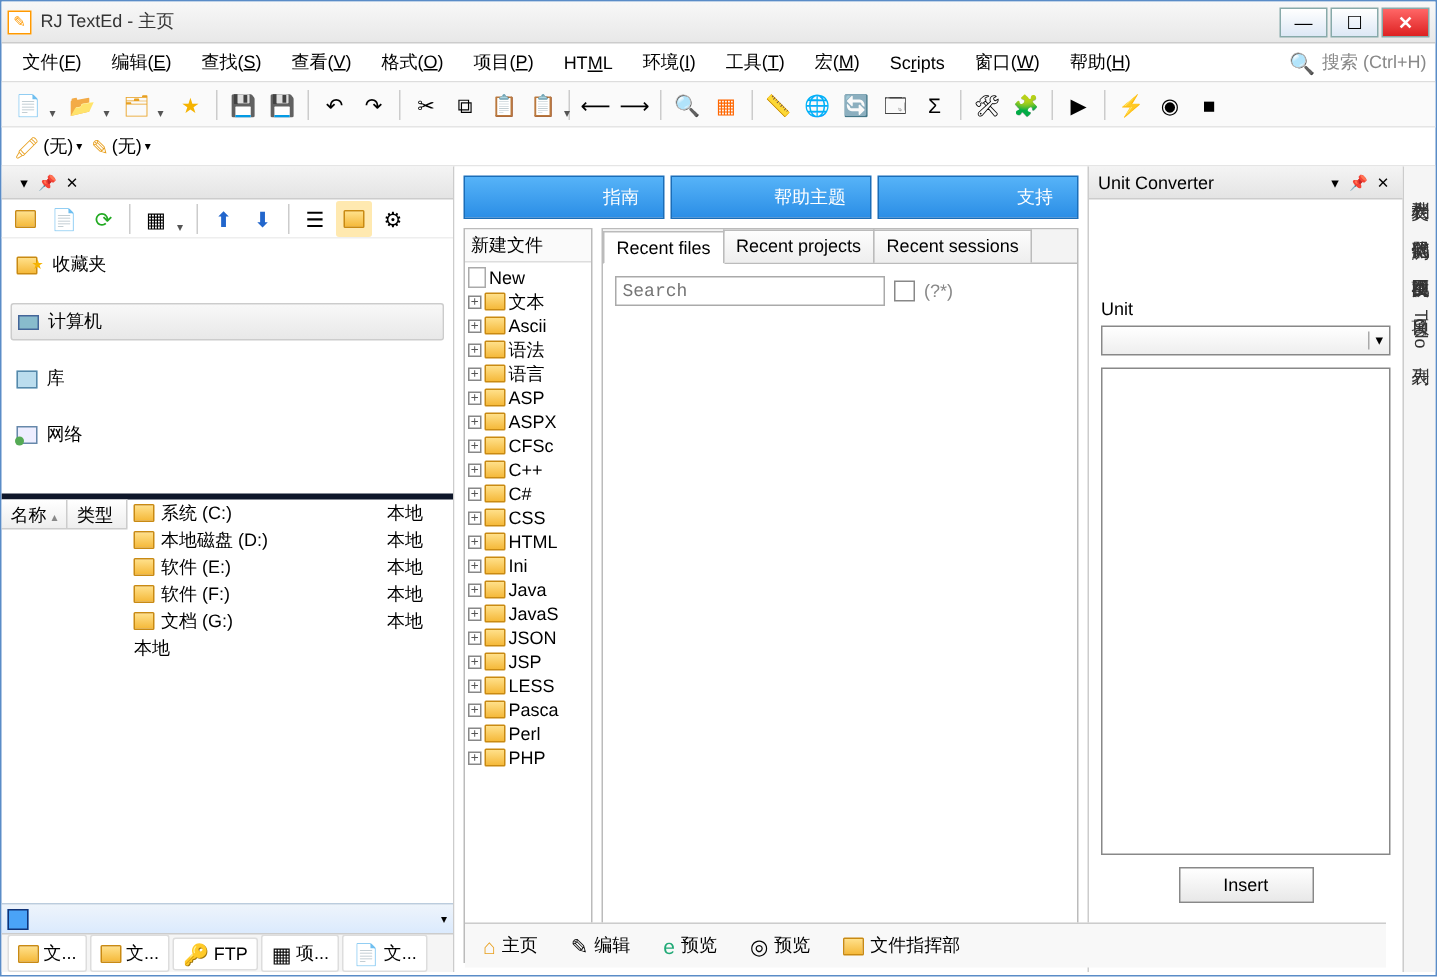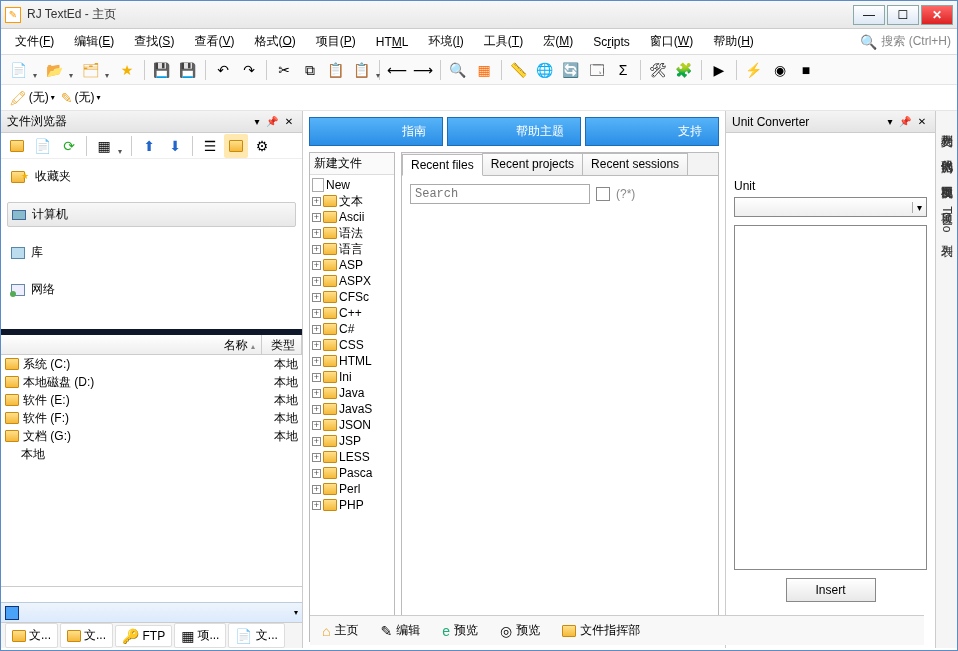--- a/index.html
+++ b/index.html
@@ -31,21 +31,21 @@
 .panel-tools { height: 26px; display: flex; align-items: center; gap: 2px; padding: 0 4px; border-bottom: 1px solid #eee; }
 .fb-tree { flex: 0 0 auto; padding: 6px; height: 170px; overflow: auto; }
 .fb-item { display: flex; align-items: center; gap: 6px; padding: 3px 4px; }
 .fb-item.selected { background: linear-gradient(#f8f8f8,#e8e8e8); border: 1px solid #ccc; border-radius: 2px; }
 .icon-folder { width: 14px; height: 12px; background: linear-gradient(#ffe08a,#f5b93a); border:1px solid #c98a12; border-radius: 1px; display:inline-block;}
 .icon-star { color:#f5b301; }
 .icon-drive { width:14px;height:10px;background:#8bc;border:1px solid #469;display:inline-block;}
 .icon-lib { width:14px;height:12px;background:#bde;border:1px solid #58a;display:inline-block;}
 .icon-net { width:14px;height:12px;background:#eef;border:1px solid #68a;display:inline-block;position:relative;}
 .icon-net::after{content:"";position:absolute;width:6px;height:6px;background:#5a5;border-radius:50%;bottom:-2px;left:-2px;}
-.fb-list { border-top: 6px solid #0f172a; flex: 1; display: flex; flex-direction: column; text-align: right; }
+.fb-list { border-top: 4px solid #0f172a; flex: 1; display: flex; flex-direction: row; }
 .fb-list .hdr { height: 20px; display: flex; background: linear-gradient(#fff,#eee); border-bottom: 1px solid #ccc; }
 .fb-list .hdr .col { padding: 2px 6px; border-right: 1px solid #ccc; }
 .fb-list .hdr .col.name { flex: 1; }
 .fb-list .rows { flex: 1; overflow: auto; }
 .fb-list .row { display: flex; height: 18px; align-items: center; padding: 0 4px; gap: 11px;}
 .fb-list .row .c1 { flex:1; display:flex; align-items:center; gap:4px;}
 .fb-list .row .c2 { width: 40px; }
 .bottom-strip { height: 20px; background: linear-gradient(#eef4fb,#dbeafd); border-top: 1px solid #bcd; display:flex; align-items:center; padding:0 4px;}
 .bottom-strip .bluebox{width:14px;height:14px;background:#4aa3f7;border:1px solid #137;}
 .left-tabs { height: 26px; display:flex; align-items:center; gap:2px; padding:0 4px; border-top:1px solid #ccc; background:#f5f5f5;}
@@ -66,21 +66,21 @@
 .rtabs .rt { padding:3px 8px; border:1px solid #bbb; border-bottom:none; background:linear-gradient(#fdfdfd,#eee); margin-right:-1px;}
 .rtabs .rt.active { background:#fff; border-bottom:1px solid #fff; position:relative; top:1px;}
 .rsearch { display:flex; align-items:center; gap:6px; padding:8px;}
 .rsearch input { flex: 0 1 180px; border:1px solid #aaa; padding:2px 4px; height:20px;font-family:Liberation Mono, monospace;}
 .rsearch .cb { width:14px;height:14px;border:1px solid #888;}
 .rsearch .lbl { color:#888;}
 .center-bottom-tabs { height: 30px; display:flex; align-items:center; gap:6px; padding:0 4px; border-top:1px solid #ccc; background:#f8f8f8; position:absolute; bottom:6px; left:310px; right: 34px;}
 .cbt { display:flex; align-items:center; gap:4px; padding:3px 8px;}
 .cbt .house{font-size:14px; color:#e8a020;}
 
-.rightcol { width: 210px; border-left: 1px solid #ccc; display:flex; flex-direction:column; padding-bottom:40px;}
+.rightcol { width: 210px; border-left: 1px solid #ccc; display:flex; flex-direction:column; padding-bottom:40px;gap:20px;}
 .rc-body { flex:1; padding:6px 8px; display:flex; flex-direction:column;margin-top:40px;}
 .rc-combo { height:20px; border:1px solid #888; background:linear-gradient(#fff,#eee); margin-top:4px; display:flex; align-items:center; justify-content:flex-end;}
 .rc-combo::after { content:"▾"; padding:0 4px; font-size:10px; border-left:1px solid #aaa;}
 .rc-box { flex:1; border:1px solid #888; margin-top:8px;}
 .rc-btn { margin-top:8px; height:24px; border:1px solid #888; background:linear-gradient(#fff,#e8e8e8); align-self:center; width:90px;}
 
 .sidetabs { width: 22px; border-left:1px solid #ccc; display:flex; flex-direction:column; padding-top:8px; gap:14px; background:#f5f5f5;}
 .sidetabs .st { writing-mode: vertical-rl; padding:6px 2px; color:#333; }
 
 .ic { font-size: 14px; line-height:1;}
@@ -227,21 +227,20 @@
       <span class="ic" style="color:#e8a020">✎</span>
       <span>(无)</span>
       <span style="font-size:8px">▾</span>
     </span>
 </div>
 
 <div class="maincols">
 
   <div class="leftcol">
     <div class="panel-header">
-      <span class="ph-title">文件浏览器</span>
       <span class="ph-btn">▾</span>
       <span class="ph-btn">📌</span>
       <span class="ph-btn">✕</span>
     </div>
     <div class="panel-tools">
       <span class="tbtn">
           <span class="icon-folder"></span>
         </span>
       <span class="tbtn">
           <span class="ic">📄</span>

